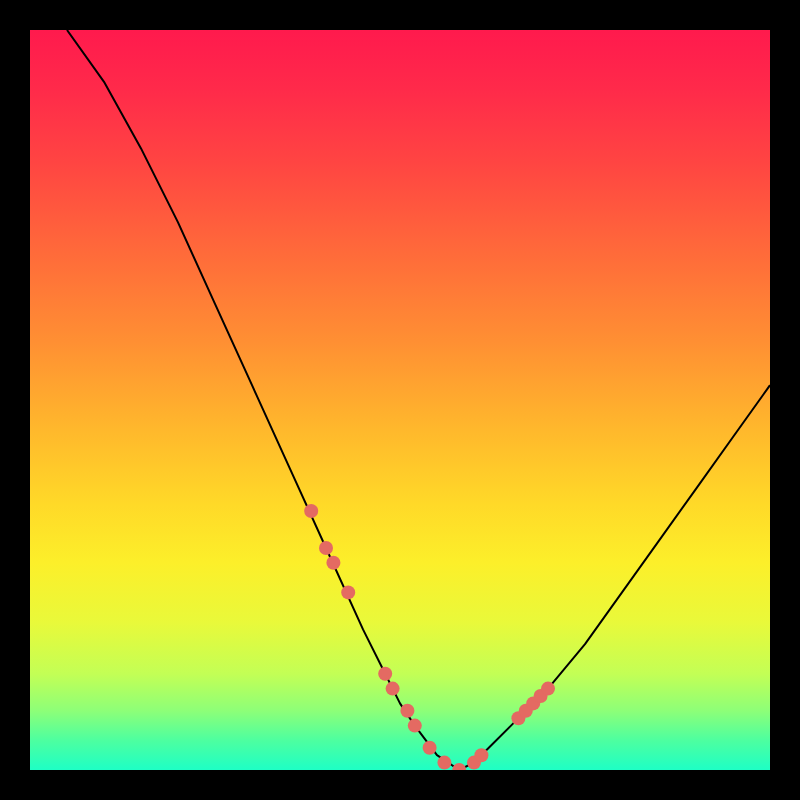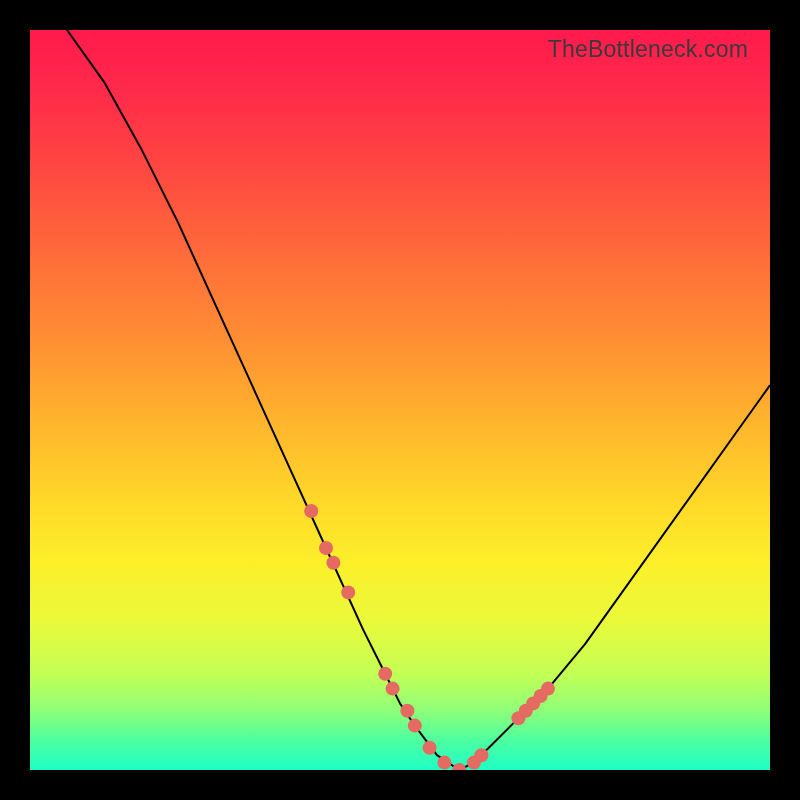--- a/index.html
+++ b/index.html
@@ -95,15 +95,14 @@
           <circle cx="444.0" cy="732.6" r="7" fill="#e46a62"></circle>
           <circle cx="451.4" cy="725.2" r="7" fill="#e46a62"></circle>
           <circle cx="488.4" cy="688.2" r="7" fill="#e46a62"></circle>
           <circle cx="495.8" cy="680.8" r="7" fill="#e46a62"></circle>
           <circle cx="503.2" cy="673.4" r="7" fill="#e46a62"></circle>
           <circle cx="510.6" cy="666.0" r="7" fill="#e46a62"></circle>
           <circle cx="518.0" cy="658.6" r="7" fill="#e46a62"></circle>
         </g>
     </svg>
 
-    <div class="watermark">TheBottleneck.com</div>
   </div>
 </div>
 
 </body></html>

